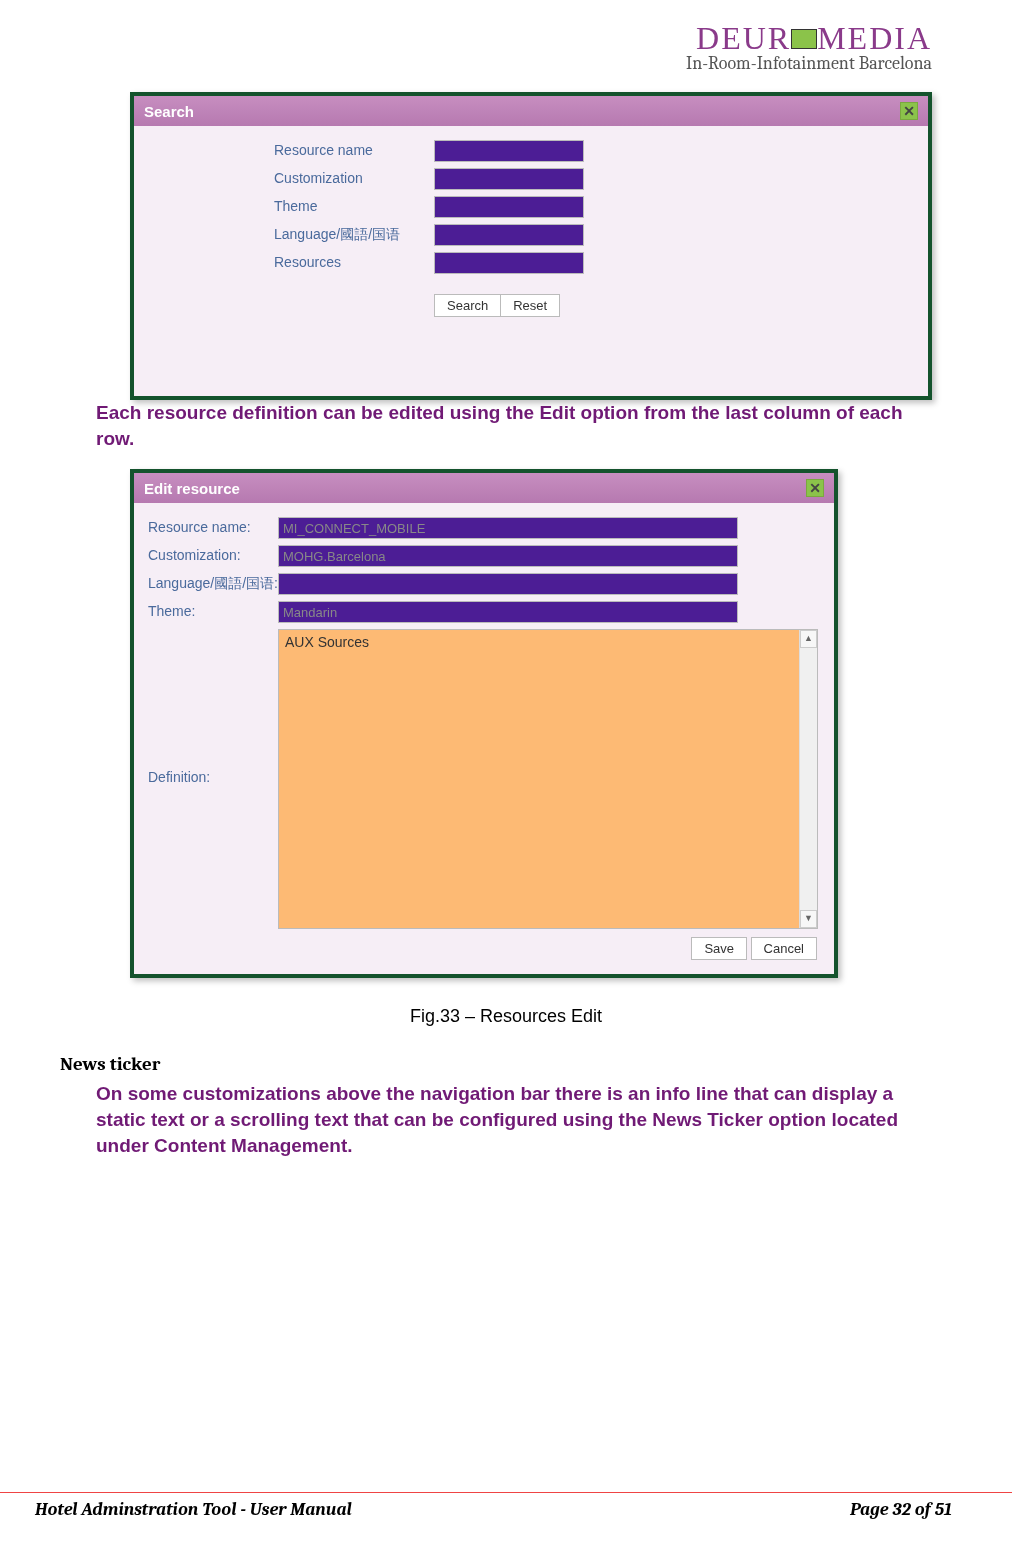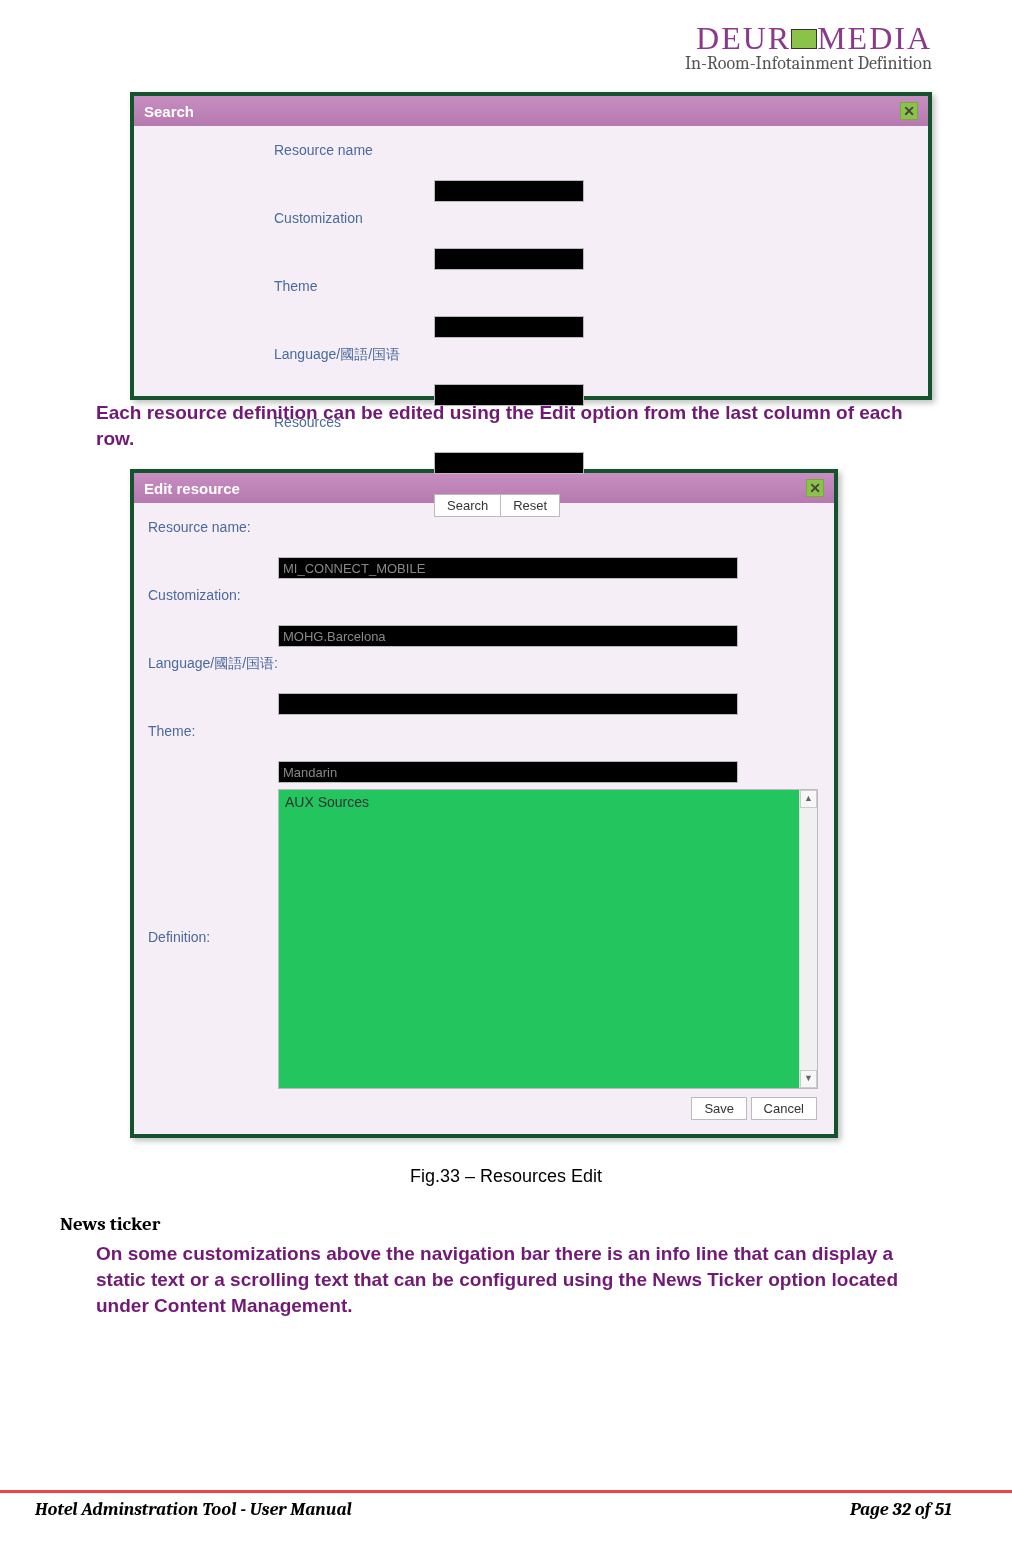--- a/index.html
+++ b/index.html
@@ -94,25 +94,24 @@
     width: 130px;
     color: #4a6a9c;
     font-size: 14px;
     font-family: 'Trebuchet MS', sans-serif;
     padding-top: 2px;
   }
   .text-input {
     width: 150px;
     height: 22px;
     border: 1px solid #bbb;
-    background: #000000;
+    background: #4c1d95;
     padding: 0 4px;
     font-size: 13px;
     color: #888;
-    margin-top: 40px;
   }
   .text-input.mid {
     width: 460px;
   }
   .btn-row {
     margin-left: 290px;
     margin-top: 20px;
   }
   .btn {
     display: inline-block;
@@ -138,21 +137,21 @@
     font-weight: bold;
   }
   .edit-body {
     padding: 14px 14px 14px 14px;
   }
   .textarea-wrap {
     position: relative;
     width: 540px;
     height: 300px;
     border: 1px solid #bbb;
-    background: #22c55e;
+    background: #fdba74;
     display: flex;
   }
   .textarea-inner {
     flex: 1;
     padding: 4px 6px;
     font-size: 14px;
     color: #333;
     font-family: 'Trebuchet MS', sans-serif;
   }
   .scrollbar {
@@ -179,21 +178,21 @@
   }
   .section-title {
     font-family: 'Cambria', Georgia, serif;
     font-weight: bold;
     font-size: 19px;
     margin: 26px 0 6px 0;
   }
   .footer {
     position: absolute;
     left: 0; right: 0; bottom: 22px;
-    border-top: 3px solid #ef4444;
+    border-top: 1px solid #ef4444;
     padding: 6px 60px 0 35px;
     display: flex;
     justify-content: space-between;
     font-family: 'Cambria', Georgia, serif;
     font-style: italic;
     font-weight: bold;
     font-size: 18px;
   }
   .panel.edit {
     margin: 0 114px 0 70px;
@@ -201,21 +200,21 @@
 </style>
 </head>
 <body>
 
 <div class="page">
 
   <div class="header-logo">
     <div>
       <span class="logo-main">DEUR</span><span class="logo-square"></span><span class="logo-main">MEDIA</span>
     </div>
-    <div class="logo-sub">In-Room-Infotainment Definition</div>
+    <div class="logo-sub">In-Room-Infotainment Barcelona</div>
   </div>
 
   <div class="panel">
     <div class="panel-header">
       <span>Search</span>
       <span class="close-x">✕</span>
     </div>
     <div class="search-body">
       <div class="form-row">
         <div class="form-label">Resource name</div>

